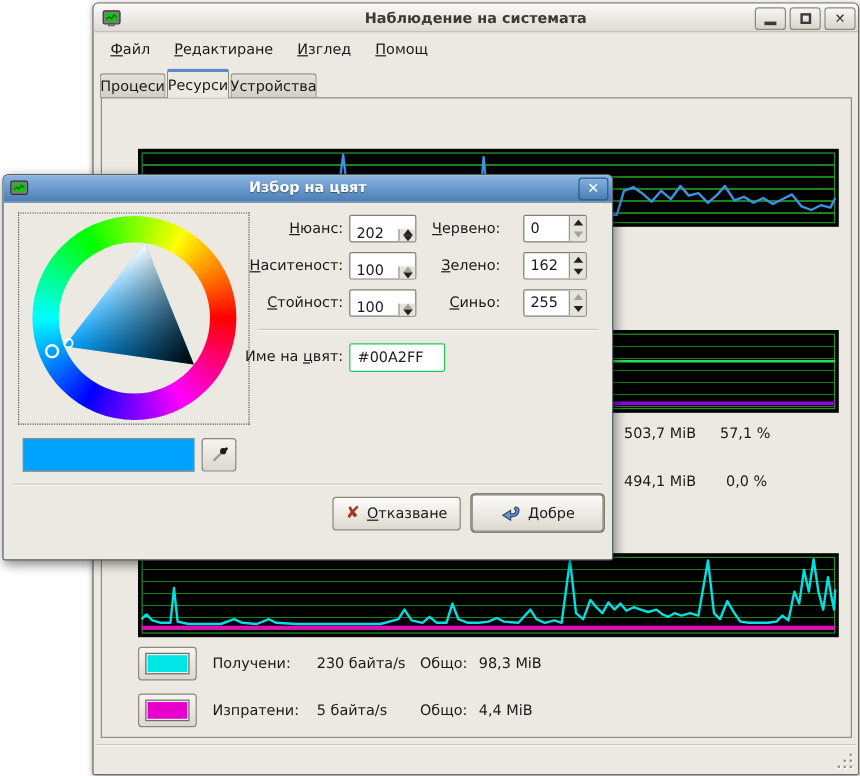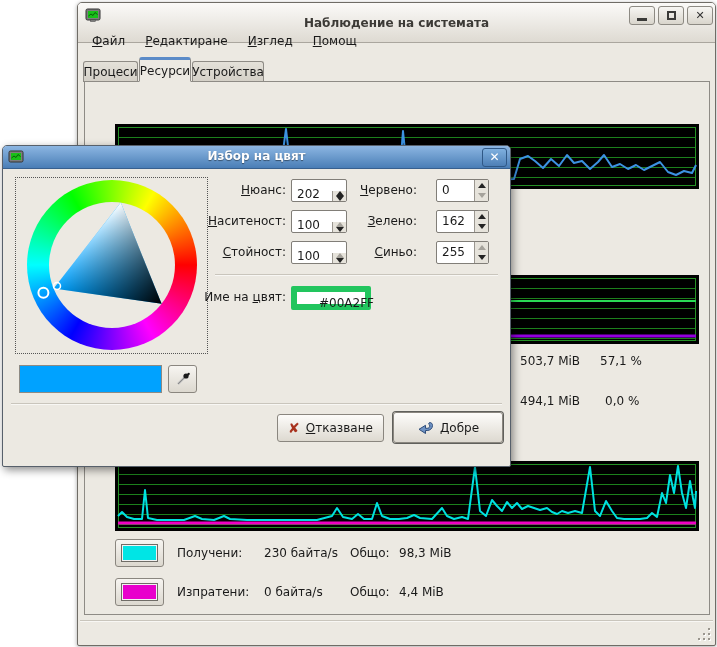--- a/index.html
+++ b/index.html
@@ -4,21 +4,21 @@
 <style>
   * { margin:0; padding:0; box-sizing:border-box; }
   html,body { width:717px; height:647px; background:#fff; overflow:hidden;
     font-family:"DejaVu Sans","Liberation Sans",sans-serif; font-size:12px; color:#1a1a1a; }
   .screen { position:relative; width:717px; height:647px; }
 
   
   .mainwin { position:absolute; left:77px; top:2px; width:639px; height:644px;
     background:#ece9e2; border:1px solid #6f6c66; border-radius:5px 5px 2px 2px;
     box-shadow:0 1px 4px rgba(0,0,0,.35); }
-  .mw-titlebar { position:absolute; left:0; top:0; width:100%; height:40px;
+  .mw-titlebar { position:absolute; left:0; top:0; width:100%; height:24px;
     background:linear-gradient(#fbfaf8,#dedad2); border-bottom:1px solid #aaa69e;
     border-radius:4px 4px 0 0; display:flex; align-items:center; }
   .mw-title { position:absolute; left:0; right:0; text-align:center; font-weight:bold; color:#3c3a36; }
   .appicon { position:absolute; left:7px; top:4px; width:16px; height:16px; }
   .winbtns { position:absolute; right:2px; top:3px; display:flex; gap:3px; }
   .winbtn { width:26px; height:19px; background:linear-gradient(#f7f6f3,#d9d5cc);
     border:1px solid #8d8a83; border-radius:3px; display:flex; align-items:center; justify-content:center;
     font-weight:bold; color:#333; font-size:11px; line-height:1; }
   .glyph-min { width:10px; height:3px; background:#3a3a38; margin-top:8px; }
   .glyph-max { width:9px; height:9px; border:2px solid #3a3a38; }
@@ -92,21 +92,21 @@
   .spinval { flex:1; padding:3px 0 0 5px; }
   .spincol { width:14px; border-left:1px solid #9a968f; background:#e6e3db; display:flex; flex-direction:column; }
   .spincol b { flex:1; display:flex; align-items:center; justify-content:center; }
   .tri-up { width:0; height:0; border-left:4px solid transparent; border-right:4px solid transparent; border-bottom:5px solid #222; }
   .tri-dn { width:0; height:0; border-left:4px solid transparent; border-right:4px solid transparent; border-top:5px solid #222; }
   .dis.tri-up { border-bottom-color:#a5a29b; }
   .dis.tri-dn { border-top-color:#a5a29b; }
   .dlg-sep { position:absolute; left:212px; right:12px; top:128px; height:2px;
     border-top:1px solid #c9c5bc; border-bottom:1px solid #f8f7f4; }
   .entry { position:absolute; left:288px; top:140px; width:80px; height:24px; background:#fff;
-    border:6px solid #22c55e; border-radius:2px; padding:4px 0 0 22px; }
+    border:1px solid #22c55e; border-radius:2px; padding:4px 0 0 6px; }
   .btn-sep { position:absolute; left:8px; right:8px; top:257px; height:2px;
     border-top:1px solid #c9c5bc; border-bottom:1px solid #f8f7f4; }
   .dlgbtn { position:absolute; background:linear-gradient(#fdfcfa,#ddd9d0); border:1px solid #8a867f;
     border-radius:3px; display:flex; align-items:center; justify-content:center; gap:6px; }
   .btn-cancel { left:274px; top:268px; width:107px; height:28px; }
   .btn-ok { left:390px; top:266px; width:110px; height:31px; box-shadow:0 0 0 1px #60605c; }
   .xicon { color:#a8321e; font-weight:bold; font-size:14px; line-height:1; }
 </style>
 </head>
 <body>
@@ -192,21 +192,21 @@
         <span style="left:62px">Получени:</span>
         <span style="left:149px">230 байта/s</span>
         <span style="left:235px">Общо:</span>
         <span style="left:284px">98,3 MiB</span>
       </div>
       <div class="legendrow" style="left:30px;top:496px;width:560px">
         <div class="swatchbtn">
           <div class="swatch" style="background: rgb(232, 0, 204);"></div>
         </div>
         <span style="left:62px">Изпратени:</span>
-        <span style="left:149px">0 байта/s</span>
+        <span style="left:149px">5 байта/s</span>
         <span style="left:235px">Общо:</span>
         <span style="left:284px">4,4 MiB</span>
       </div>
     </div>
 
     <div class="statusbar-sep"></div>
     <div class="grip">
       <i style="right:0;bottom:0"></i>
         <i style="right:5px;bottom:0"></i>
         <i style="right:0;bottom:5px"></i>

